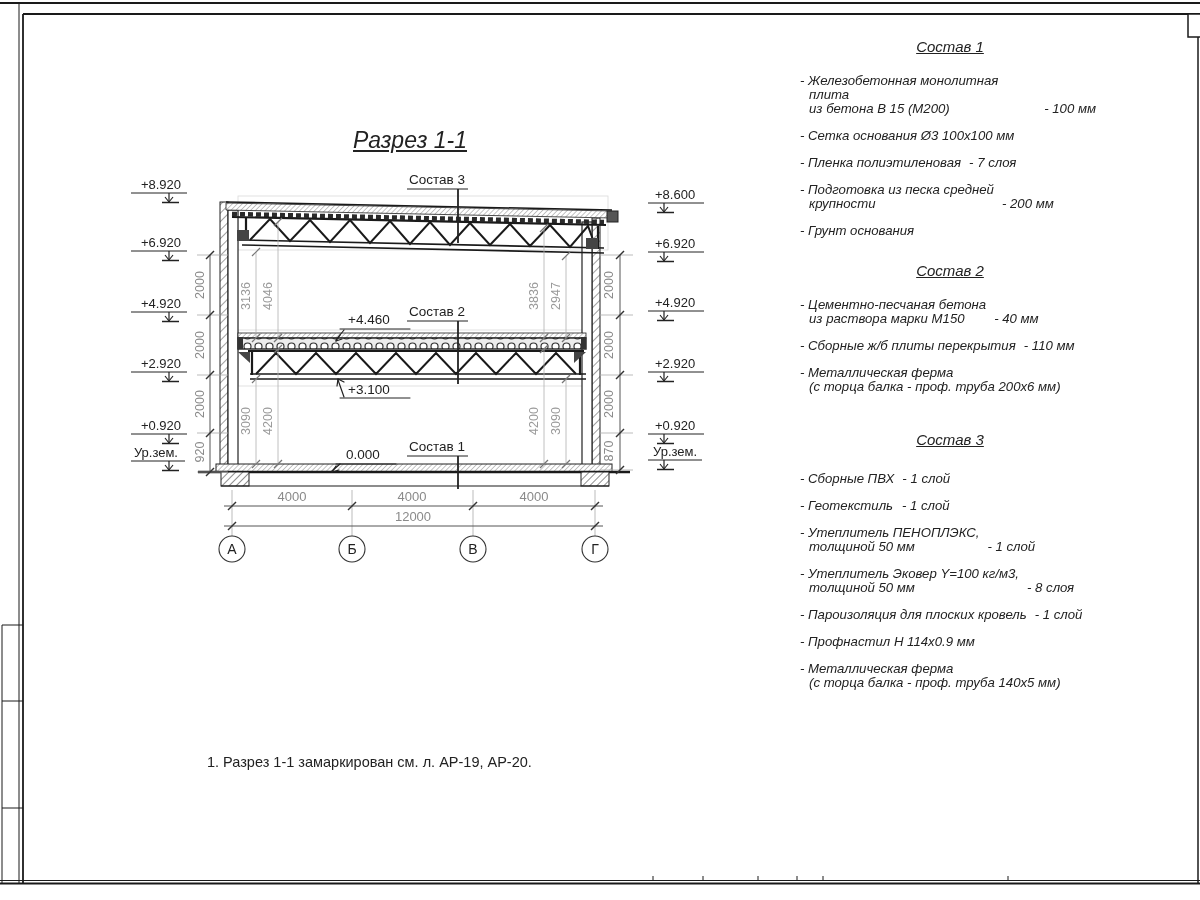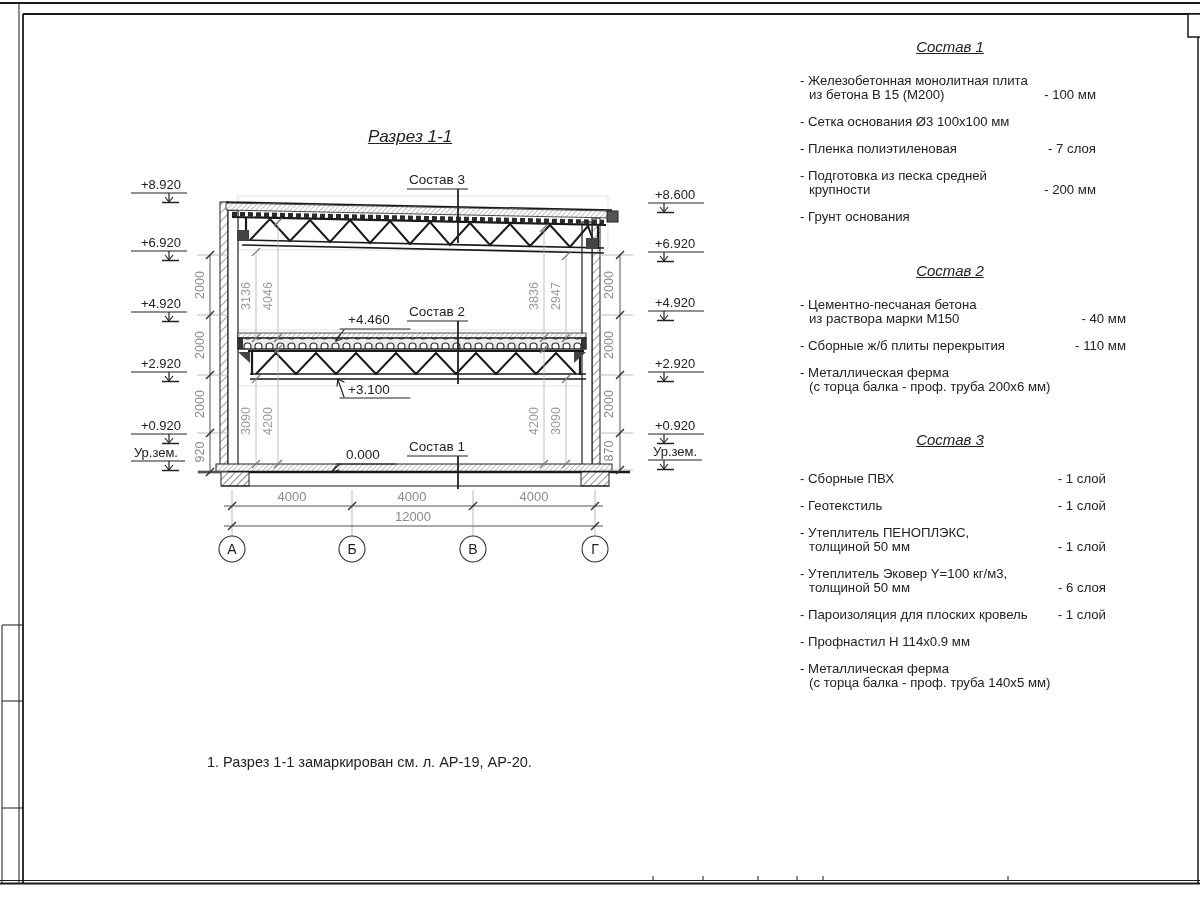--- a/index.html
+++ b/index.html
@@ -1,26 +1,26 @@
 <!DOCTYPE html>
 <html><head>
 <meta charset="utf-8">
 <style>
   html,body{margin:0;padding:0;background:#fff;}
   #sheet{position:relative;width:1200px;height:900px;background:#ffffff;overflow:hidden;
          font-family:"Liberation Sans", sans-serif;color:#222;}
   svg{position:absolute;left:0;top:0;}
   svg text{font-family:"Liberation Sans", sans-serif;}
   .overlay{position:absolute;}
-  .dwg-title{font-size:17px;font-style:italic;text-decoration:underline;text-align:center;}
+  .dwg-title{font-size:23px;font-style:italic;text-decoration:underline;text-align:center;}
   .spec-section{position:absolute;}
   .spec-title{width:300px;text-align:center;font-size:15px;font-style:italic;
               text-decoration:underline;margin:0 0 19px 0;font-weight:normal;}
-  .spec-item{display:flex;justify-content:space-between;align-items:flex-end;
-             margin-bottom:13px;font-size:13.2px;line-height:14px;}
+  .spec-item{display:flex;align-items:flex-end;
+             margin-bottom:13px;font-size:13.2px;line-height:14px;font-style:italic;}
   .spec-item-name{white-space:pre-line;text-indent:-9px;padding-left:9px;}
   .spec-item-value{white-space:nowrap;padding-left:8px;}
   .note{font-size:14.5px;margin-top:10px;}
 </style>
 </head>
 <body>
 
 <div id="sheet">
 
 <svg width="1200" height="900" viewBox="0 0 1200 900">
@@ -445,21 +445,21 @@
     <div class="spec-item-value">- 1 слой</div>
   </div>
   <div class="spec-item">
     <div class="spec-item-name">- Утеплитель ПЕНОПЛЭКС,
 толщиной 50 мм</div>
     <div class="spec-item-value">- 1 слой</div>
   </div>
   <div class="spec-item">
     <div class="spec-item-name">- Утеплитель Эковер Y=100 кг/м3,
 толщиной 50 мм</div>
-    <div class="spec-item-value">- 6 слоя</div>
+    <div class="spec-item-value">- 8 слоя</div>
   </div>
   <div class="spec-item">
     <div class="spec-item-name">- Пароизоляция для плоских кровель</div>
     <div class="spec-item-value">- 1 слой</div>
   </div>
   <div class="spec-item">
     <div class="spec-item-name">- Профнастил Н 114х0.9 мм</div>
     <div class="spec-item-value"></div>
   </div>
   <div class="spec-item">

